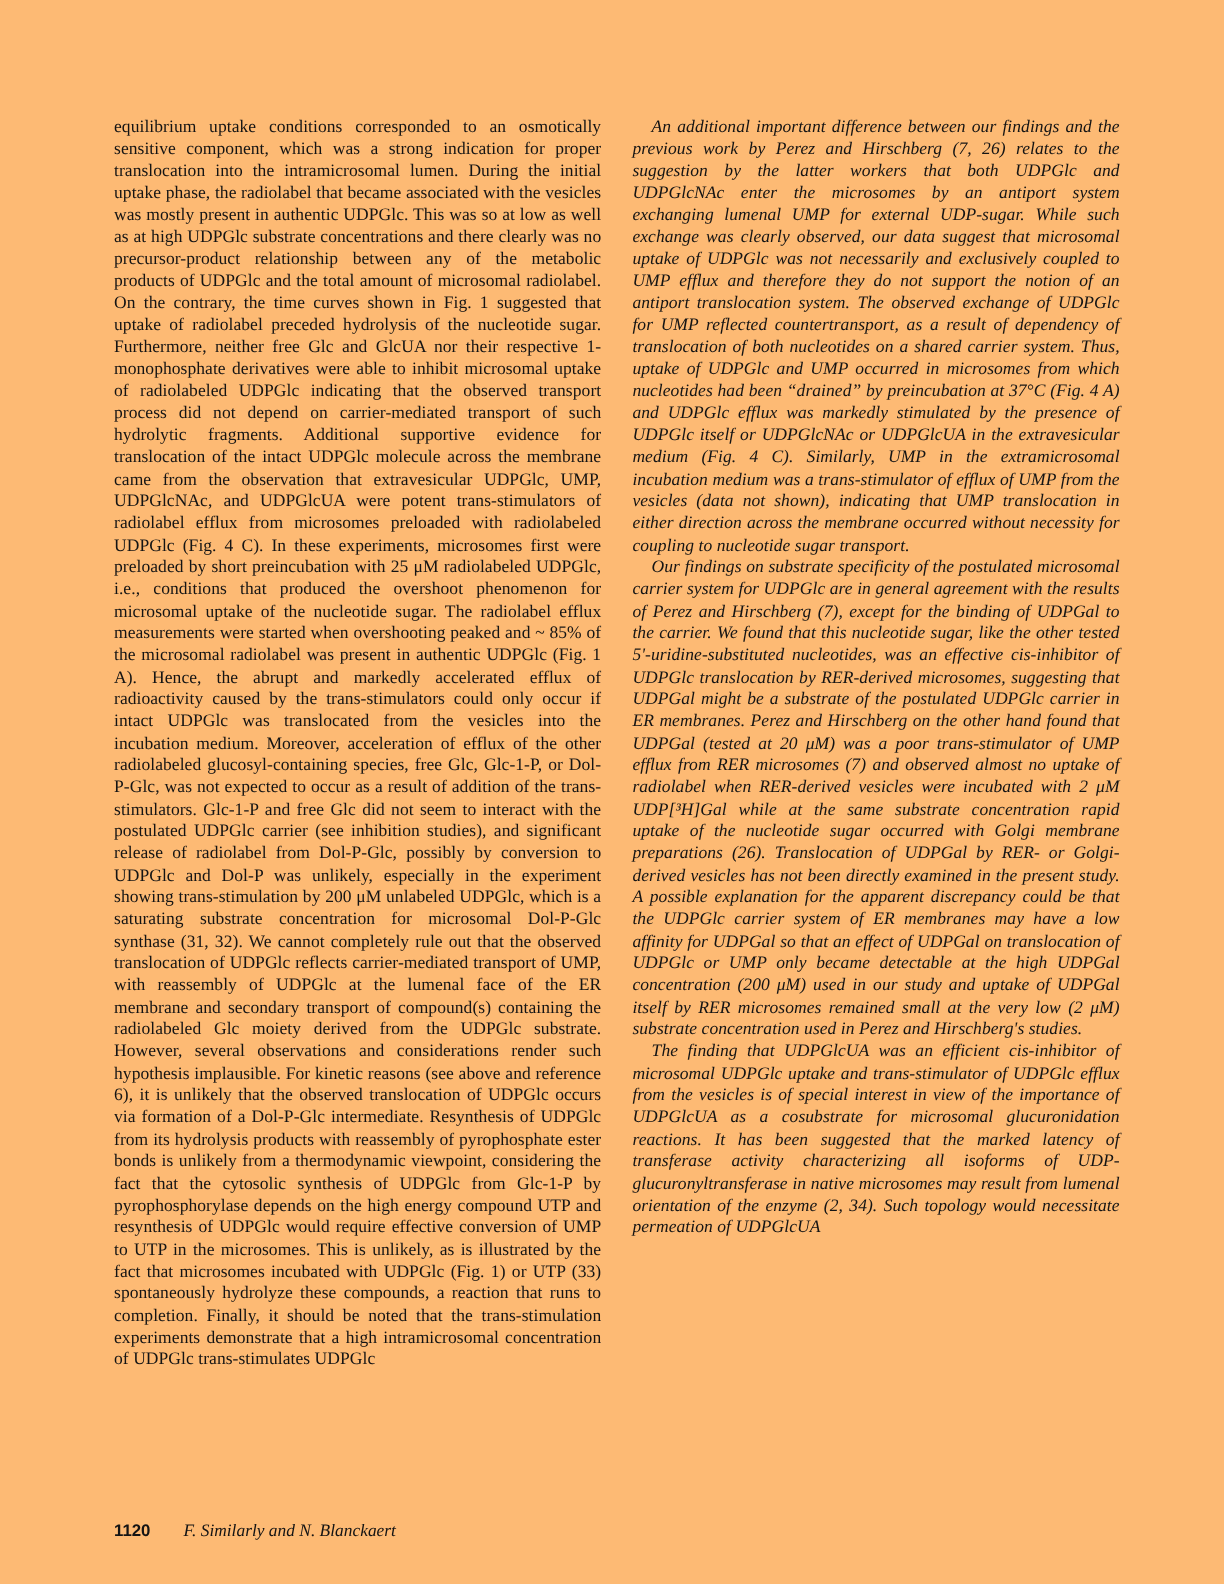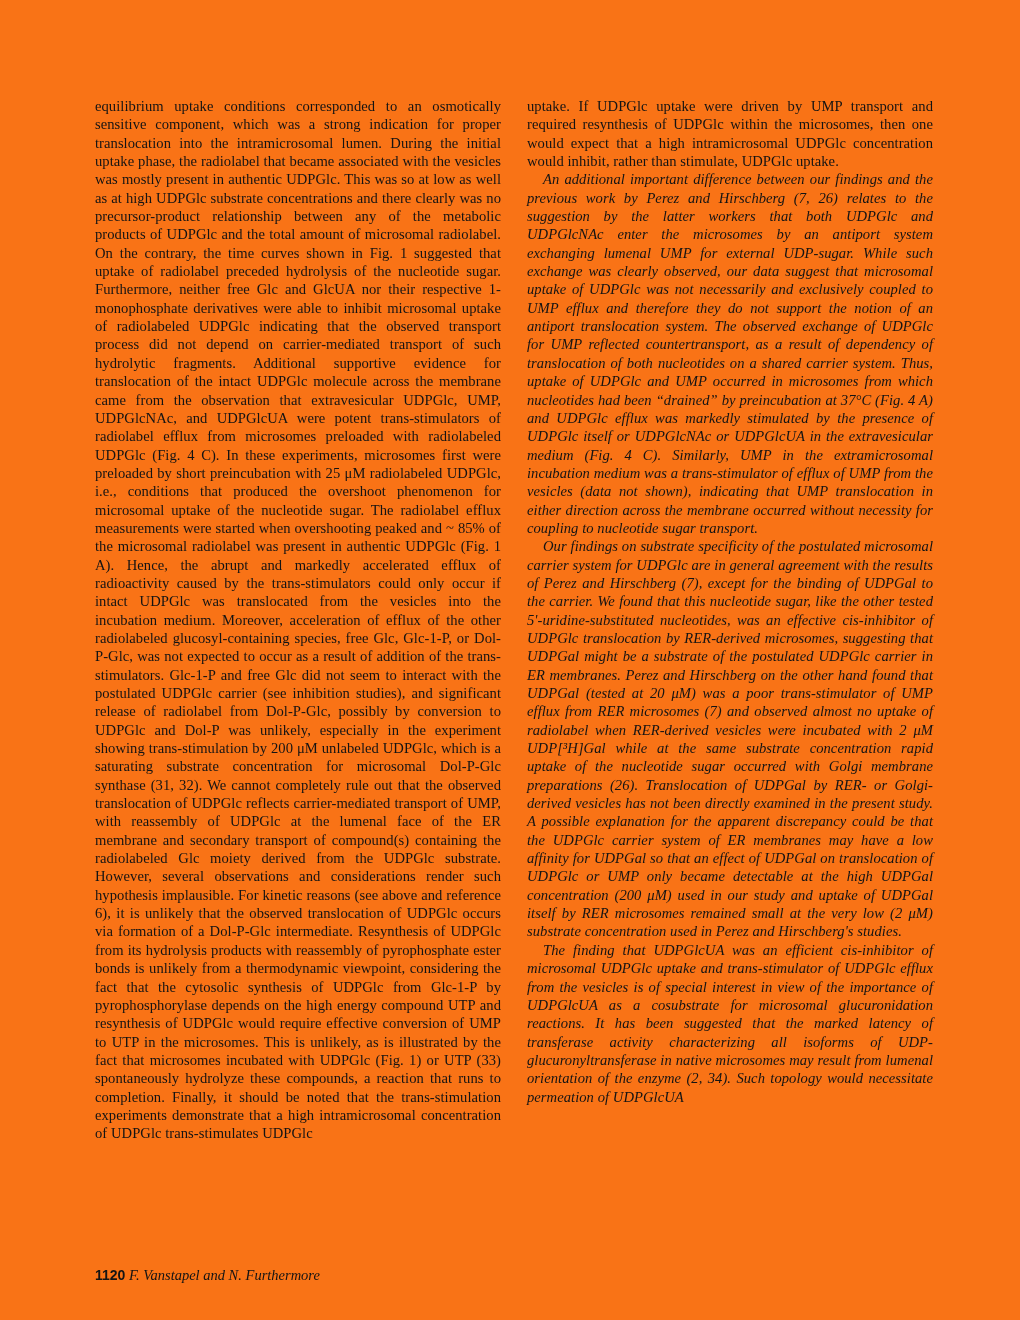--- a/index.html
+++ b/index.html
@@ -12,21 +12,21 @@
     height: 1320px;
     font-family: "Liberation Serif", serif;
     color: #141414;
     position: relative;
     overflow: hidden;
   }
   .page {
     position: relative;
     width: 1020px;
     height: 1320px;
-    background: #f97316;
+    background: #fdba74;
   }
   .columns {
     position: absolute;
     top: 97px;
     left: 95px;
     width: 838px;
     display: flex;
     gap: 26px;
     align-items: flex-start;
   }
@@ -48,45 +48,45 @@
   .footer {
     position: absolute;
     top: 1266px;
     left: 95px;
     font-size: 14.5px;
     line-height: 18px;
     white-space: nowrap;
   }
   .footer .page-number {
     font-weight: bold;
+    margin-right: 24px;
     font-family: "Liberation Sans", sans-serif;
     font-size: 14px;
   }
   .footer .authors {
     font-style: italic;
   }
 </style>
 </head>
 <body>
 
 <div class="page">
 
   <div class="columns">
 
     <div class="col">
       <p>equilibrium uptake conditions corresponded to an osmotically sensitive component, which was a strong indication for proper translocation into the intramicrosomal lumen. During the initial uptake phase, the radiolabel that became associated with the vesicles was mostly present in authentic UDPGlc. This was so at low as well as at high UDPGlc substrate concentrations and there clearly was no precursor-product relationship between any of the metabolic products of UDPGlc and the total amount of microsomal radiolabel. On the contrary, the time curves shown in Fig. 1 suggested that uptake of radiolabel preceded hydrolysis of the nucleotide sugar. Furthermore, neither free Glc and GlcUA nor their respective 1-monophosphate derivatives were able to inhibit microsomal uptake of radiolabeled UDPGlc indicating that the observed transport process did not depend on carrier-mediated transport of such hydrolytic fragments. Additional supportive evidence for translocation of the intact UDPGlc molecule across the membrane came from the observation that extravesicular UDPGlc, UMP, UDPGlcNAc, and UDPGlcUA were potent trans-stimulators of radiolabel efflux from microsomes preloaded with radiolabeled UDPGlc (Fig. 4 C). In these experiments, microsomes first were preloaded by short preincubation with 25 μM radiolabeled UDPGlc, i.e., conditions that produced the overshoot phenomenon for microsomal uptake of the nucleotide sugar. The radiolabel efflux measurements were started when overshooting peaked and ~ 85% of the microsomal radiolabel was present in authentic UDPGlc (Fig. 1 A). Hence, the abrupt and markedly accelerated efflux of radioactivity caused by the trans-stimulators could only occur if intact UDPGlc was translocated from the vesicles into the incubation medium. Moreover, acceleration of efflux of the other radiolabeled glucosyl-containing species, free Glc, Glc-1-P, or Dol-P-Glc, was not expected to occur as a result of addition of the trans-stimulators. Glc-1-P and free Glc did not seem to interact with the postulated UDPGlc carrier (see inhibition studies), and significant release of radiolabel from Dol-P-Glc, possibly by conversion to UDPGlc and Dol-P was unlikely, especially in the experiment showing trans-stimulation by 200 μM unlabeled UDPGlc, which is a saturating substrate concentration for microsomal Dol-P-Glc synthase (31, 32). We cannot completely rule out that the observed translocation of UDPGlc reflects carrier-mediated transport of UMP, with reassembly of UDPGlc at the lumenal face of the ER membrane and secondary transport of compound(s) containing the radiolabeled Glc moiety derived from the UDPGlc substrate. However, several observations and considerations render such hypothesis implausible. For kinetic reasons (see above and reference 6), it is unlikely that the observed translocation of UDPGlc occurs via formation of a Dol-P-Glc intermediate. Resynthesis of UDPGlc from its hydrolysis products with reassembly of pyrophosphate ester bonds is unlikely from a thermodynamic viewpoint, considering the fact that the cytosolic synthesis of UDPGlc from Glc-1-P by pyrophosphorylase depends on the high energy compound UTP and resynthesis of UDPGlc would require effective conversion of UMP to UTP in the microsomes. This is unlikely, as is illustrated by the fact that microsomes incubated with UDPGlc (Fig. 1) or UTP (33) spontaneously hydrolyze these compounds, a reaction that runs to completion. Finally, it should be noted that the trans-stimulation experiments demonstrate that a high intramicrosomal concentration of UDPGlc trans-stimulates UDPGlc</p>
     </div>
 
     <div class="col">
-      <p>uptake. If UDPGlc uptake were driven by UMP transport and required resynthesis of UDPGlc within the microsomes, then one would expect that a high intramicrosomal UDPGlc concentration would inhibit, rather than stimulate, UDPGlc uptake.</p>
       <p class="indent">An additional important difference between our findings and the previous work by Perez and Hirschberg (7, 26) relates to the suggestion by the latter workers that both UDPGlc and UDPGlcNAc enter the microsomes by an antiport system exchanging lumenal UMP for external UDP-sugar. While such exchange was clearly observed, our data suggest that microsomal uptake of UDPGlc was not necessarily and exclusively coupled to UMP efflux and therefore they do not support the notion of an antiport translocation system. The observed exchange of UDPGlc for UMP reflected countertransport, as a result of dependency of translocation of both nucleotides on a shared carrier system. Thus, uptake of UDPGlc and UMP occurred in microsomes from which nucleotides had been “drained” by preincubation at 37°C (Fig. 4 A) and UDPGlc efflux was markedly stimulated by the presence of UDPGlc itself or UDPGlcNAc or UDPGlcUA in the extravesicular medium (Fig. 4 C). Similarly, UMP in the extramicrosomal incubation medium was a trans-stimulator of efflux of UMP from the vesicles (data not shown), indicating that UMP translocation in either direction across the membrane occurred without necessity for coupling to nucleotide sugar transport.</p>
       <p class="indent">Our findings on substrate specificity of the postulated microsomal carrier system for UDPGlc are in general agreement with the results of Perez and Hirschberg (7), except for the binding of UDPGal to the carrier. We found that this nucleotide sugar, like the other tested 5'-uridine-substituted nucleotides, was an effective cis-inhibitor of UDPGlc translocation by RER-derived microsomes, suggesting that UDPGal might be a substrate of the postulated UDPGlc carrier in ER membranes. Perez and Hirschberg on the other hand found that UDPGal (tested at 20 μM) was a poor trans-stimulator of UMP efflux from RER microsomes (7) and observed almost no uptake of radiolabel when RER-derived vesicles were incubated with 2 μM UDP[³H]Gal while at the same substrate concentration rapid uptake of the nucleotide sugar occurred with Golgi membrane preparations (26). Translocation of UDPGal by RER- or Golgi-derived vesicles has not been directly examined in the present study. A possible explanation for the apparent discrepancy could be that the UDPGlc carrier system of ER membranes may have a low affinity for UDPGal so that an effect of UDPGal on translocation of UDPGlc or UMP only became detectable at the high UDPGal concentration (200 μM) used in our study and uptake of UDPGal itself by RER microsomes remained small at the very low (2 μM) substrate concentration used in Perez and Hirschberg's studies.</p>
       <p class="indent">The finding that UDPGlcUA was an efficient cis-inhibitor of microsomal UDPGlc uptake and trans-stimulator of UDPGlc efflux from the vesicles is of special interest in view of the importance of UDPGlcUA as a cosubstrate for microsomal glucuronidation reactions. It has been suggested that the marked latency of transferase activity characterizing all isoforms of UDP-glucuronyltransferase in native microsomes may result from lumenal orientation of the enzyme (2, 34). Such topology would necessitate permeation of UDPGlcUA</p>
     </div>
 
   </div>
 
   <div class="footer">
     <span class="page-number">1120</span>
-    <span class="authors">F. Vanstapel and N. Furthermore</span>
+    <span class="authors">F. Similarly and N. Blanckaert</span>
   </div>
 
 </div>
 
 </body></html>

